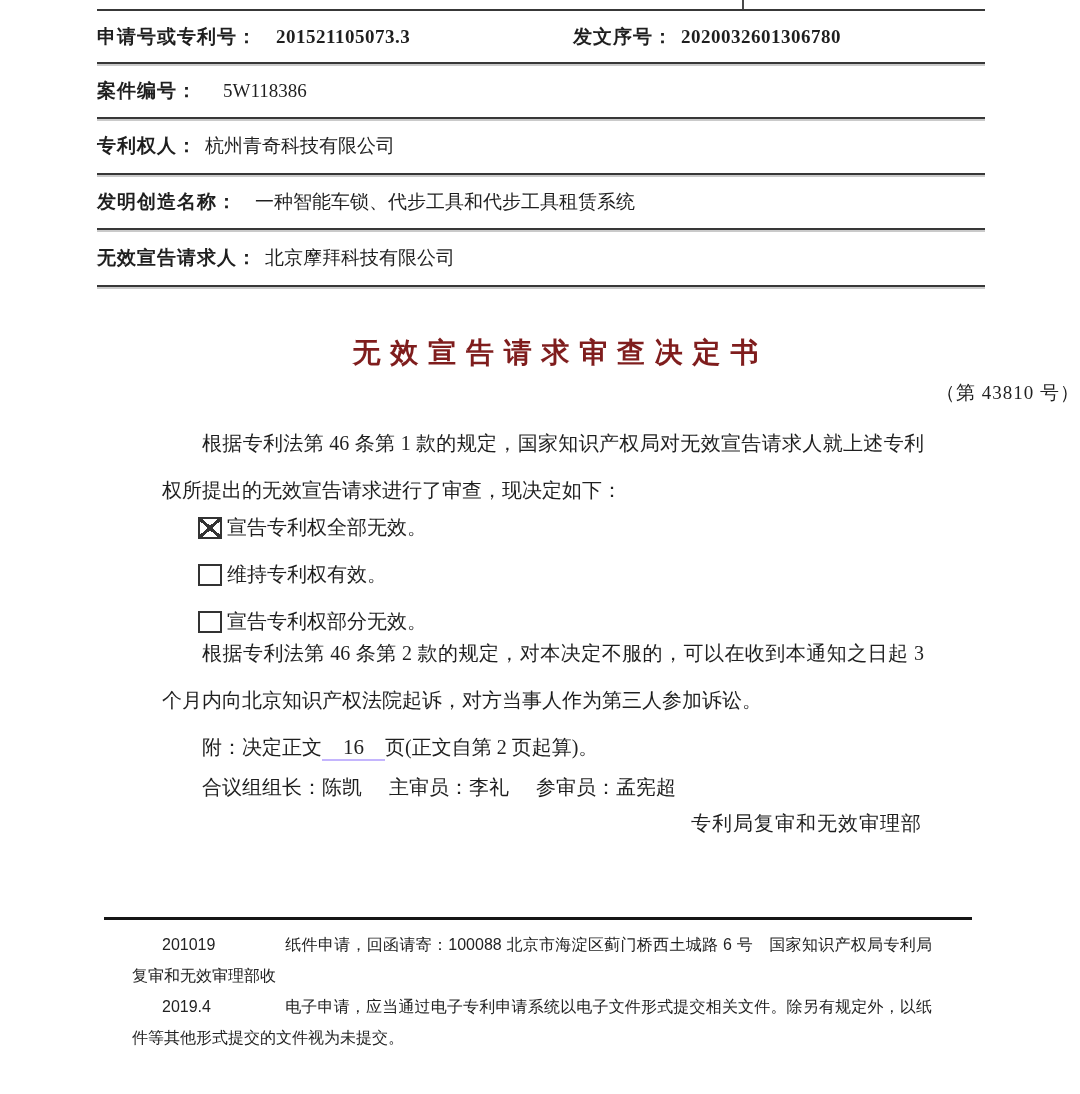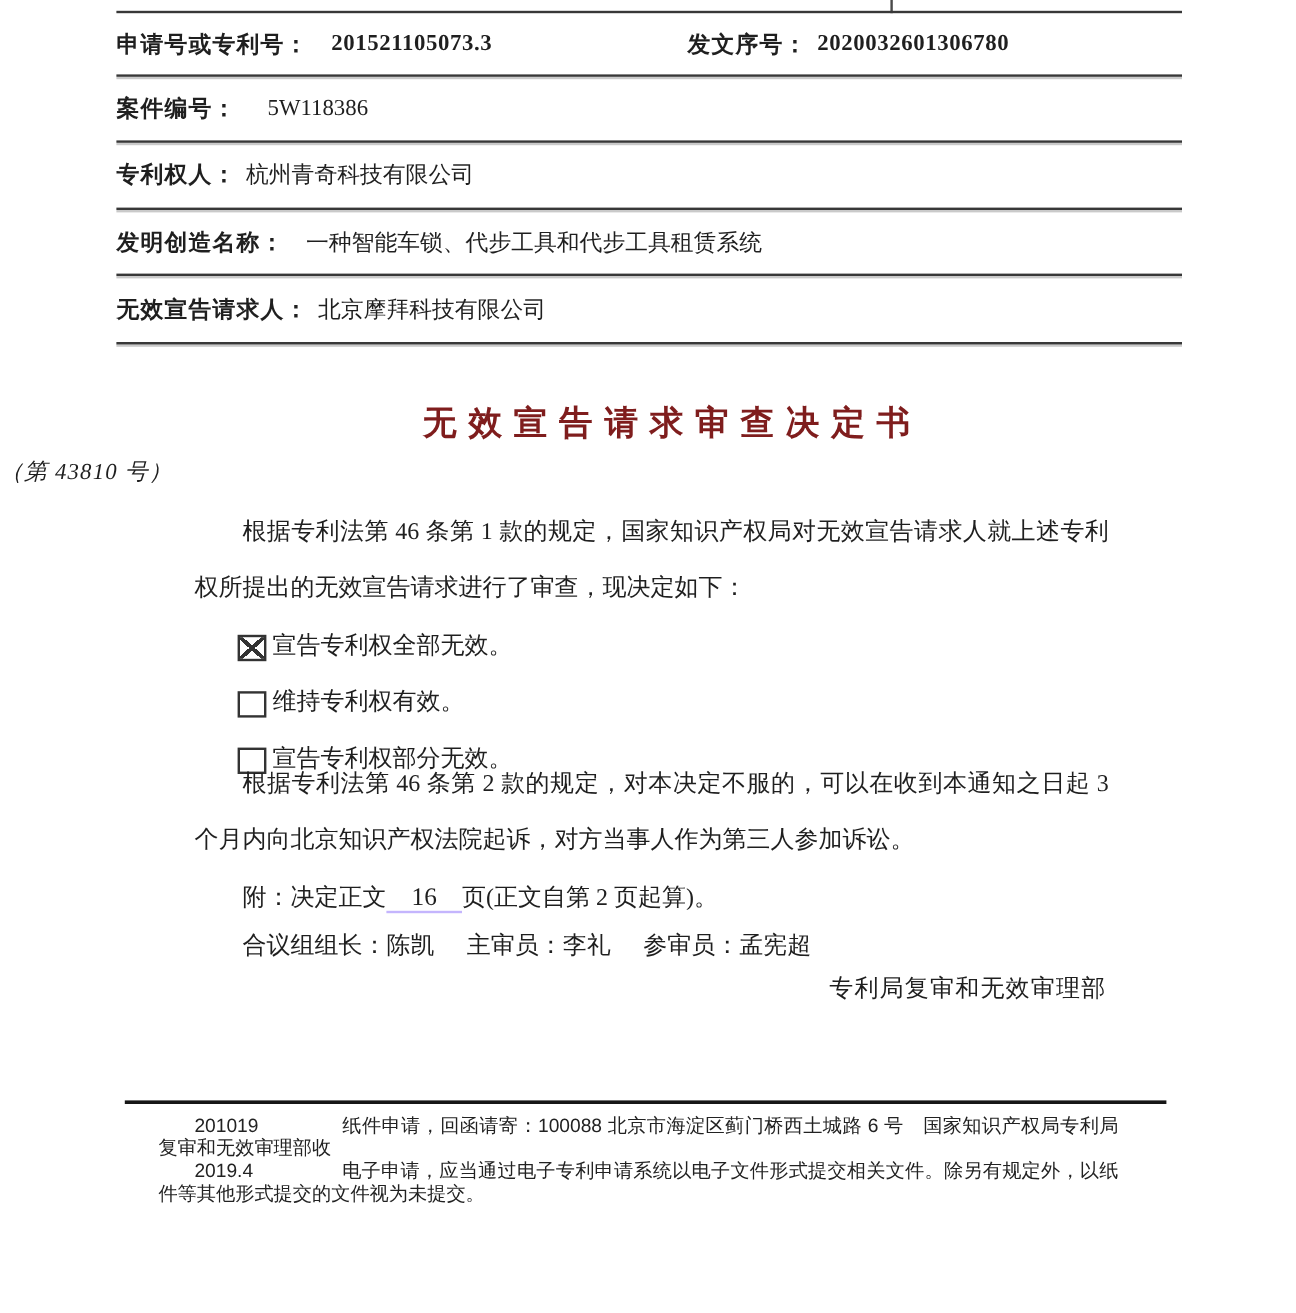--- a/index.html
+++ b/index.html
@@ -32,32 +32,32 @@
   .val.gap-lg { margin-left:26px;text-align:center; }
   .val.gap-md { margin-left:18px; }
   .cell2 { position:absolute; left:476px; top:0; height:100%; display:flex; align-items:center; }
 
   
   .title {
     position:absolute; top:318px; left:0; width:100%; margin:16px;
     text-align:center; font-family:"Liberation Sans","DejaVu Sans",sans-serif;
     font-size:28px; font-weight:bold; letter-spacing:1px; color:#7f1d1d;
   }
-  .docnum { position:absolute; top:380px; left:0; width:100%; text-align:left; font-size:19px; letter-spacing:1px;font-style:italic; }
+  .docnum { position:absolute; top:380px; left:0; width:100%; text-align:right; font-size:19px; letter-spacing:1px; }
 
   
   .para {
     position:absolute; left:162px; width:762px; margin:0;
     font-size:20px; line-height:47px; text-align:justify; text-indent:2em;
   }
   .p1 { top:420px; }
   .p2 { top:630px; }
 
   .options { position:absolute; left:162px; top:504px; width:762px; }
-  .option { height:47px; display:flex; align-items:flex-end; padding-left:36px; font-size:20px; }
+  .option { height:47px; display:flex; align-items:center; padding-left:36px; font-size:20px; }
   .checkbox {
     width:20px; height:18px; border:2px solid #333; display:inline-block;
     margin-right:5px; flex:none; background:#fff;
   }
   .checkbox.checked {
     background:
       linear-gradient(to top right,  transparent 44%, #333 44% 56%, transparent 56%),
       linear-gradient(to bottom right, transparent 44%, #333 44% 56%, transparent 56%);
   }
 
@@ -67,21 +67,21 @@
   .panel { position:absolute; left:162px; top:774px; font-size:20px; text-indent:2em; }
   .panel .grp { margin-right:22px; }
 
   .dept { position:absolute; left:162px; top:810px; width:760px; text-align:right; font-size:20px; letter-spacing:1px; }
 
   
   .footrule { position:absolute; left:104px; top:917px; width:868px; height:3px; background:#161616; }
   .footer {
     position:absolute; left:132px; top:929px; width:800px;
     font-family:"Liberation Sans","DejaVu Sans",sans-serif;
-    font-size:16px; line-height:19px; color:#222;
+    font-size:16px; line-height:31px; color:#222;
   }
   .fnote { margin:0; text-indent:30px; text-align:justify; }
   .fcode { display:inline-block; width:123px; text-indent:0; }
 </style>
 </head>
 <body>
 
 <div class="page">
 
   <div class="artifact-v"></div>

